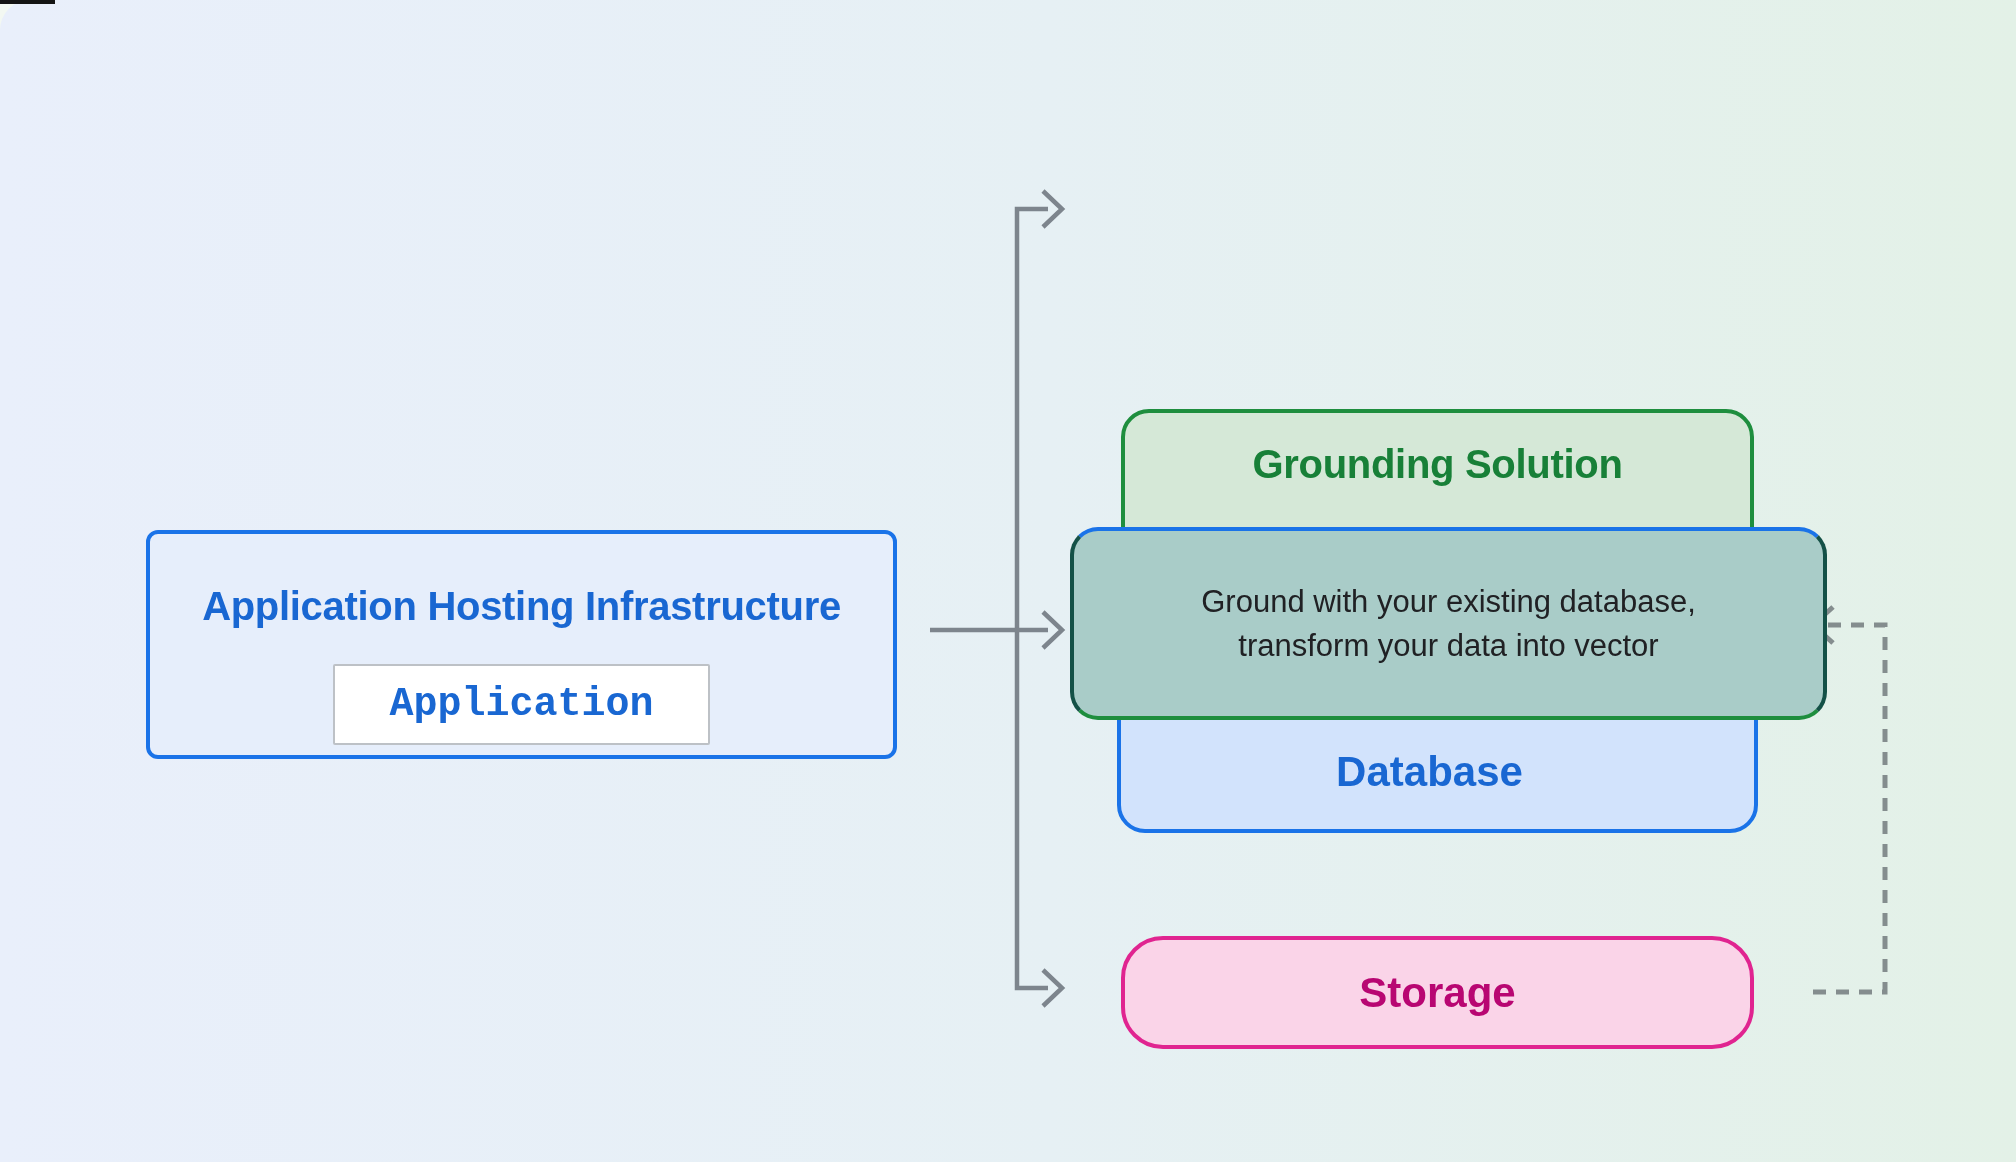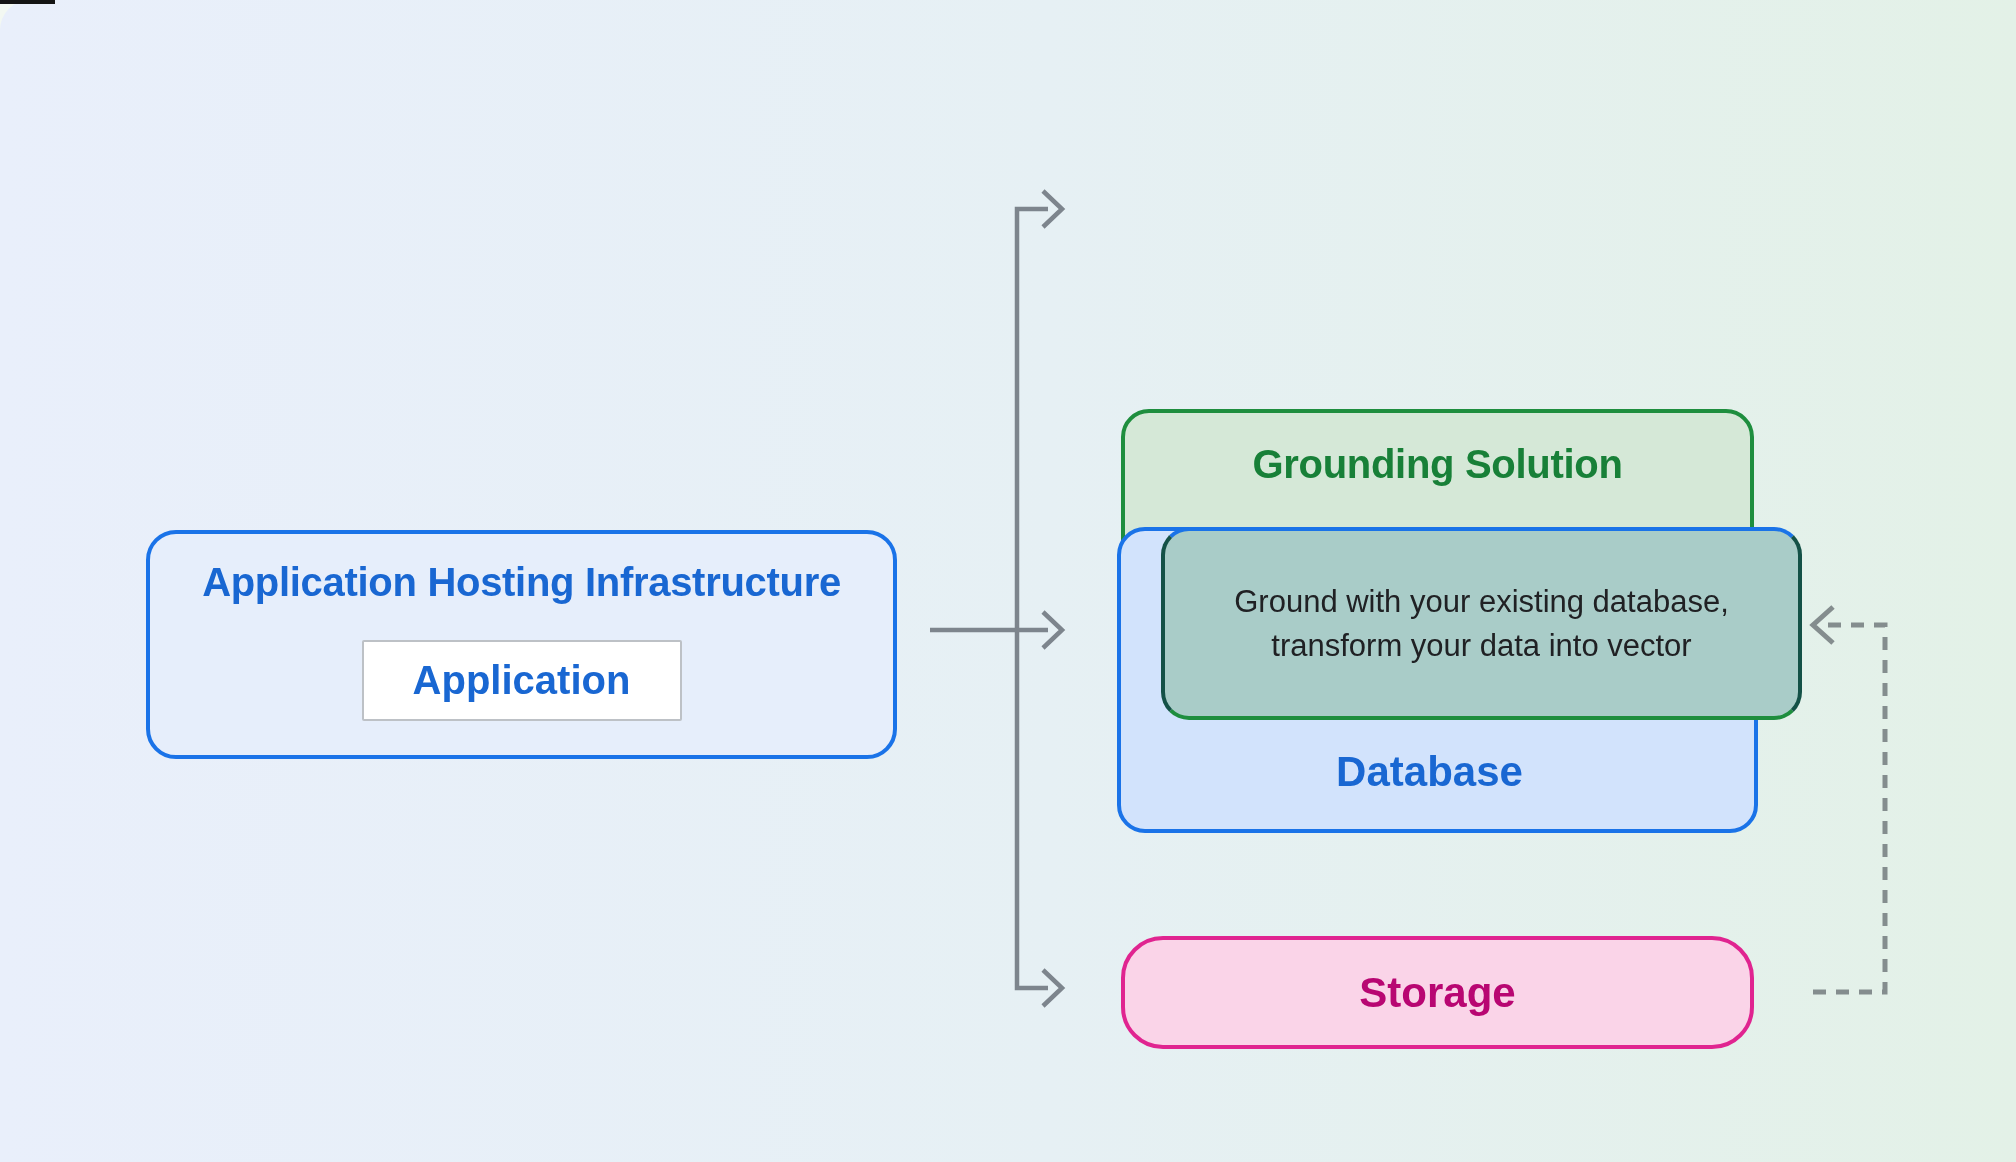--- a/index.html
+++ b/index.html
@@ -35,58 +35,58 @@
   .arrow-head { stroke:var(--arrow); stroke-width:4.5; fill:none; }
   .dashed-line { stroke:var(--dashed-arrow); stroke-width:5; fill:none; stroke-dasharray:13 10; }
   .dashed-head { stroke:var(--dashed-arrow); stroke-width:5; fill:none; }
 
   .box { position:absolute; display:flex; flex-direction:column; align-items:center; }
   .box-title { font-weight:700; font-size:40px; line-height:48px; letter-spacing:-0.3px; white-space:nowrap; }
 
   .app-box {
     left:146px; top:530px; width:751px; height:229px;
     background:var(--blue-fill); border:4px solid var(--blue-border);
-    border-radius:30px; padding-top:24px; z-index:2;
+    border-radius:12px; padding-top:48px; z-index:2;
   }
   .app-box .box-title { color:var(--blue-text); }
 
   .model-box {
     left:1121px; top:113px; width:633px; height:228px;
     background:var(--orange-fill); border:4px solid var(--orange-border);
     border-radius:28px; padding-top:30px; z-index:2;
   }
   .model-box .box-title { color:var(--orange-text); }
 
   .chip {
     background:#FFFFFF; border:2px solid var(--chip-border);
     border-radius:2px; display:flex; align-items:center; justify-content:center;
     font-weight:700; font-size:40px; margin-top:34px;
   }
-  .app-chip { width:320px; height:81px; color:var(--blue-text); }
+  .app-chip { width:377px; height:81px; color:var(--blue-text);font-family:Liberation Mono, monospace; }
   .model-chip { width:207px; height:82px; color:var(--orange-text); }
 
   .grounding-box {
     left:1121px; top:409px; width:633px; height:311px;
     background:var(--green-fill); border:4px solid var(--green-border);
     border-radius:28px; padding-top:27px; z-index:2;
   }
   .grounding-box .box-title { color:var(--green-text); }
 
   .database-box {
     left:1117px; top:527px; width:641px; height:306px;
     background:var(--lightblue-fill); border:4px solid var(--blue-border);
     border-radius:28px; z-index:3;
   }
   .database-label {
     position:absolute; left:0; right:16px; top:217px;
     text-align:center; font-weight:700; font-size:42px; line-height:48px;
     color:var(--blue-text);
   }
   .overlap-panel {
-    left:1161px; top:527px; width:641px; height:193px;
+    left:1070px; top:527px; width:757px; height:193px;
     background:var(--teal-fill);
     border-top:4px solid var(--blue-border);
     border-left:4px solid var(--teal-side-border);
     border-right:4px solid var(--teal-side-border);
     border-bottom:4px solid var(--green-border);
     border-radius:28px; z-index:4;
     justify-content:center; padding:3px 36px;
   }
   .overlap-text {
     font-size:31px; line-height:44px; color:var(--description-text);

